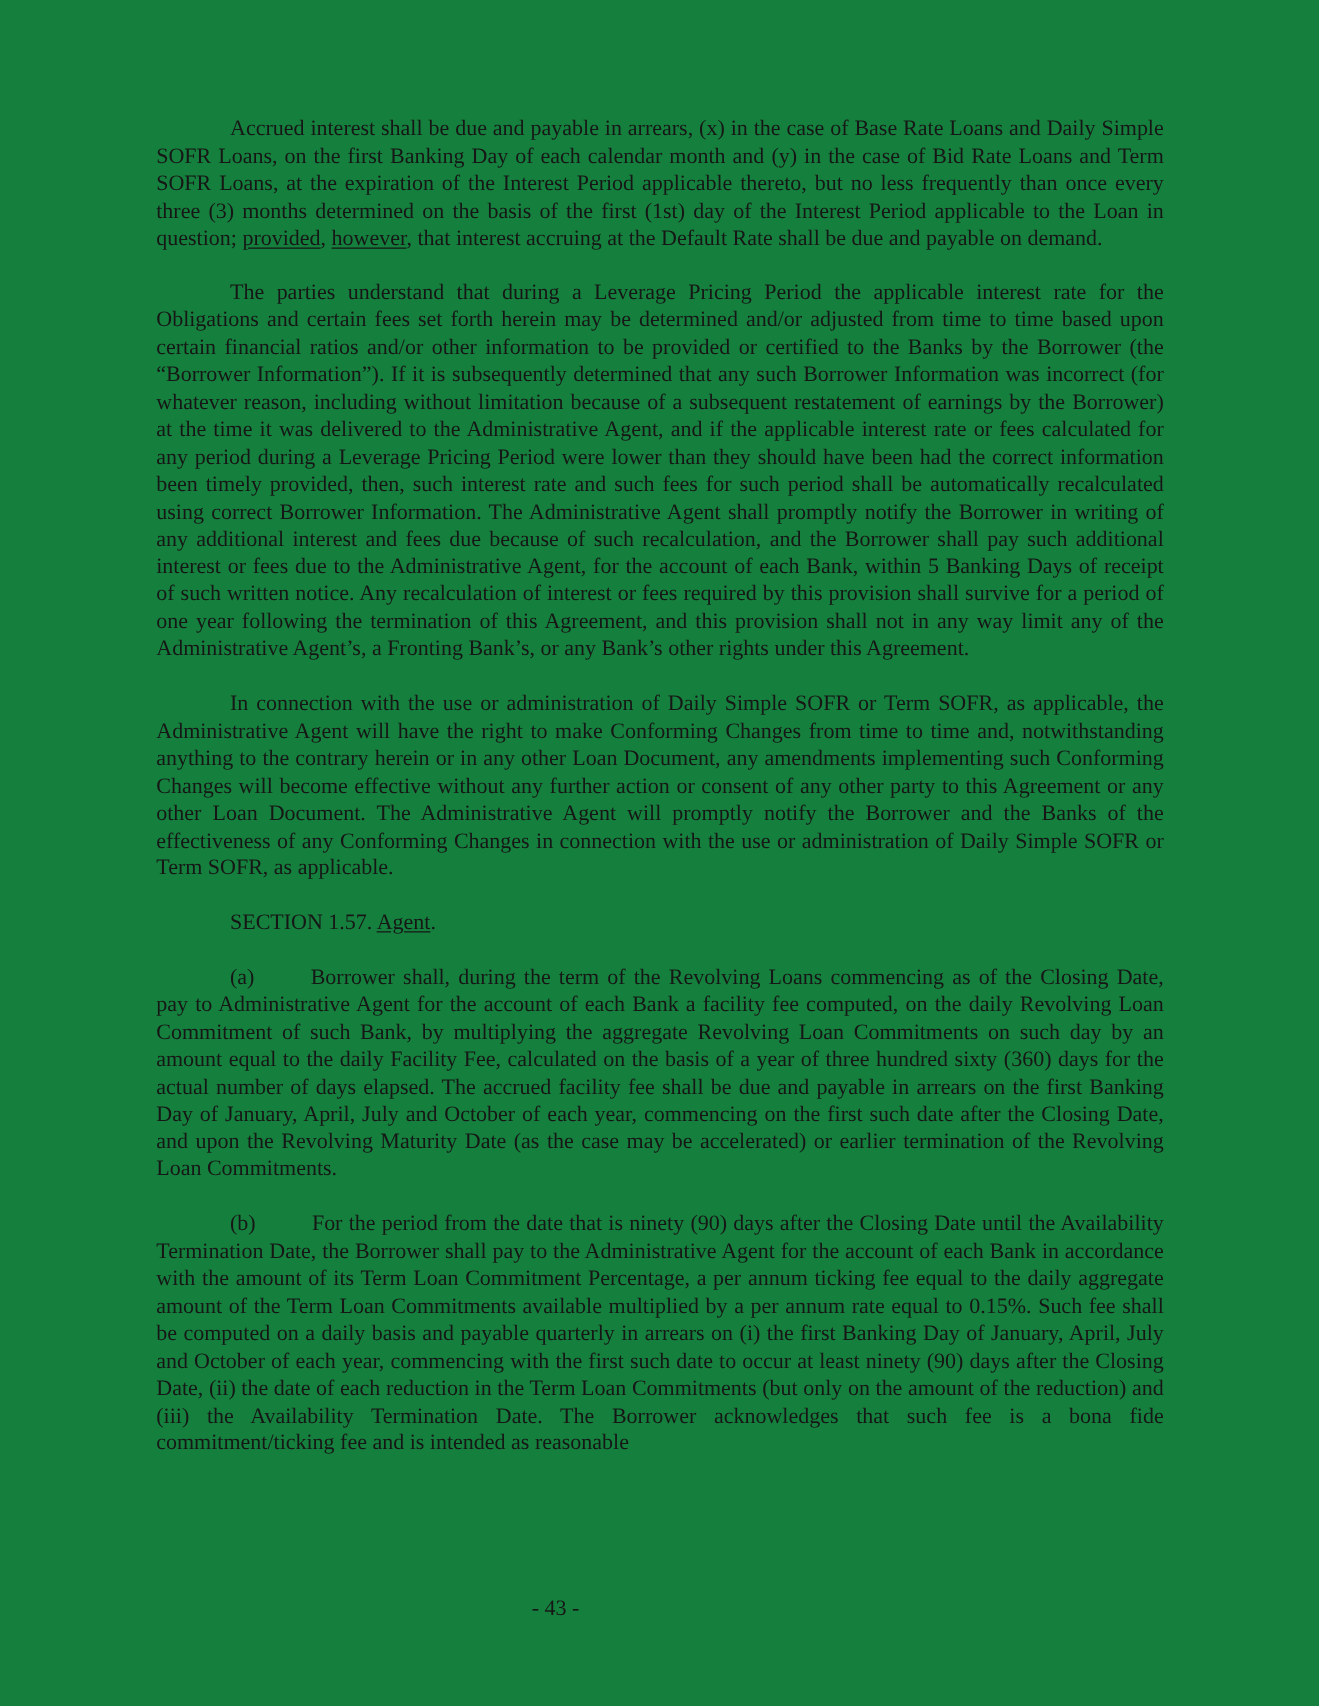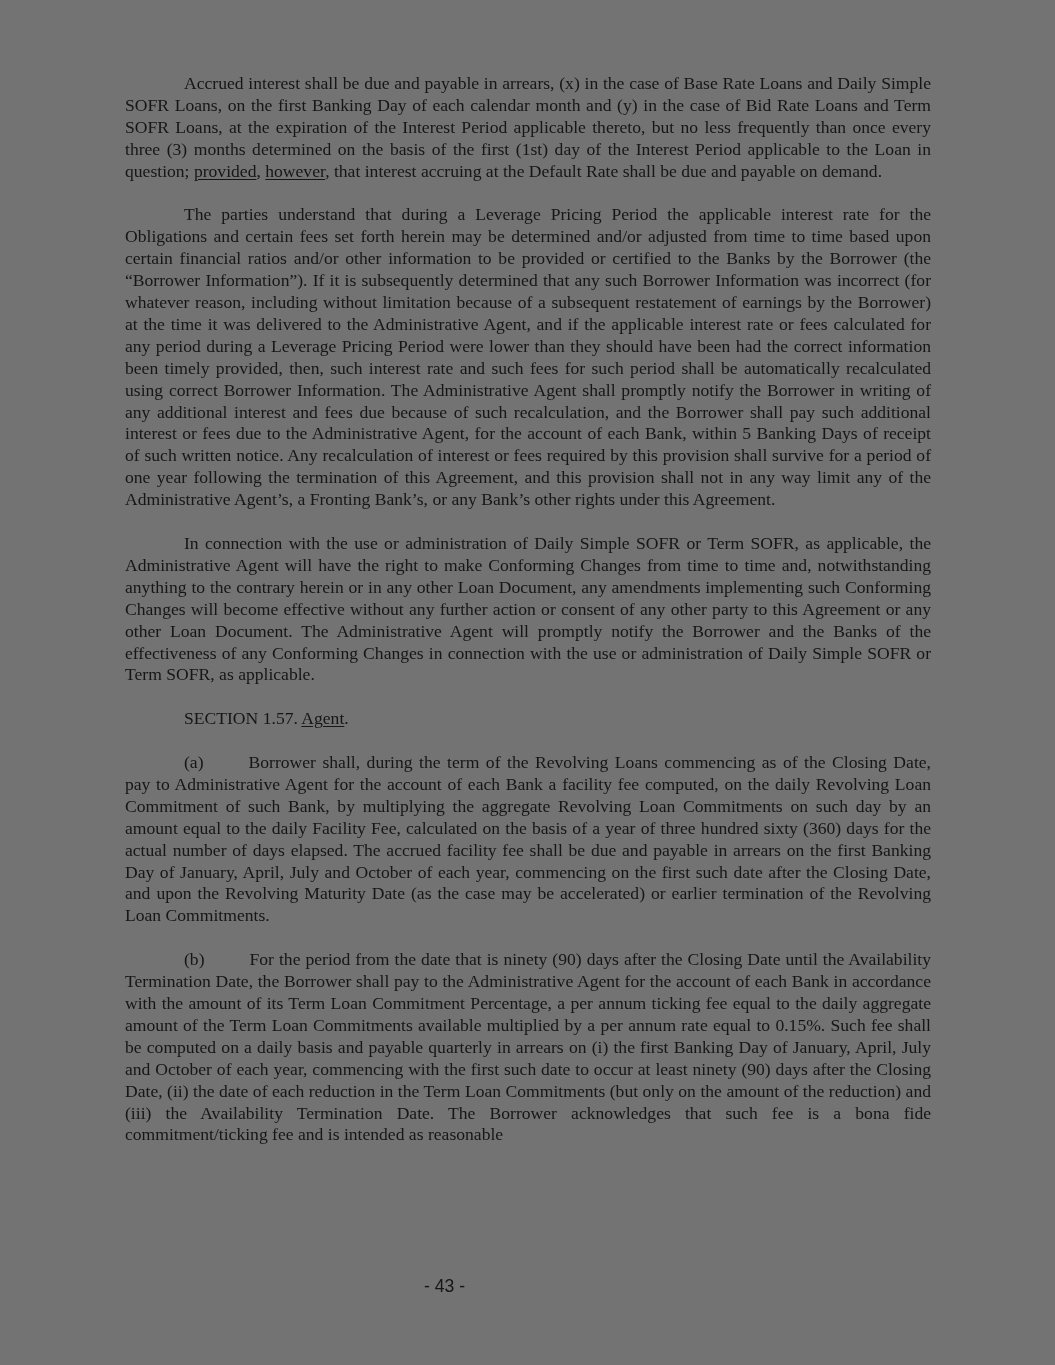--- a/index.html
+++ b/index.html
@@ -5,26 +5,26 @@
   html, body {
     margin: 0;
     padding: 0;
     background: #ffffff;
   }
   .page {
     position: relative;
     width: 1055px;
     height: 1365px;
     box-sizing: border-box;
-    background: #737373;
+    background: #15803d;
     color: #161616;
     font-family: "Liberation Serif", "DejaVu Serif", serif;
     font-size: 17.6px;
     line-height: 21.9px;
-    padding: 73px 124px 0 125px;
+    padding: 92px 124px 0 125px;
     overflow: hidden;
   }
   .para {
     margin: 0 0 21.9px 0;
     text-align: justify;
     text-indent: 59px;
   }
   .heading {
     margin: 0 0 21.9px 0;
     text-align: left;
@@ -36,21 +36,21 @@
   }
   u {
     text-underline-offset: 2px;
   }
   .footer {
     position: absolute;
     top: 1276px;
     left: 0;
     width: 889px;
     text-align: center;
-    font-family: Liberation Sans, sans-serif;
+    font-family: Liberation Serif, serif;
     font-size: 17.6px;
     color: #161616;
   }
 </style>
 </head>
 <body>
 
 <div class="page">
   <p class="para"><span>Accrued interest shall be due and payable in arrears, (x) in the case of Base Rate Loans and Daily Simple SOFR Loans, on the first Banking Day of each calendar month and (y) in the case of Bid Rate Loans and Term SOFR Loans, at the expiration of the Interest Period applicable thereto, but no less frequently than once every three (3) months determined on the basis of the first (1st) day of the Interest Period applicable to the Loan in question; </span><u>provided</u><span>, </span><u>however</u><span>, that interest accruing at the Default Rate shall be due and payable on demand.</span></p>
   <p class="para"><span>The parties understand that during a Leverage Pricing Period the applicable interest rate for the Obligations and certain fees set forth herein may be determined and/or adjusted from time to time based upon certain financial ratios and/or other information to be provided or certified to the Banks by the Borrower (the “Borrower Information”).  If it is subsequently determined that any such Borrower Information was incorrect (for whatever reason, including without limitation because of a subsequent restatement of earnings by the Borrower) at the time it was delivered to the Administrative Agent, and if the applicable interest rate or fees calculated for any period during a Leverage Pricing Period were lower than they should have been had the correct information been timely provided, then, such interest rate and such fees for such period shall be automatically recalculated using correct Borrower Information.  The Administrative Agent shall promptly notify the Borrower in writing of any additional interest and fees due because of such recalculation, and the Borrower shall pay such additional interest or fees due to the Administrative Agent, for the account of each Bank, within 5 Banking Days of receipt of such written notice.  Any recalculation of interest or fees required by this provision shall survive for a period of one year following the termination of this Agreement, and this provision shall not in any way limit any of the Administrative Agent’s, a Fronting Bank’s, or any Bank’s other rights under this Agreement.</span></p>

